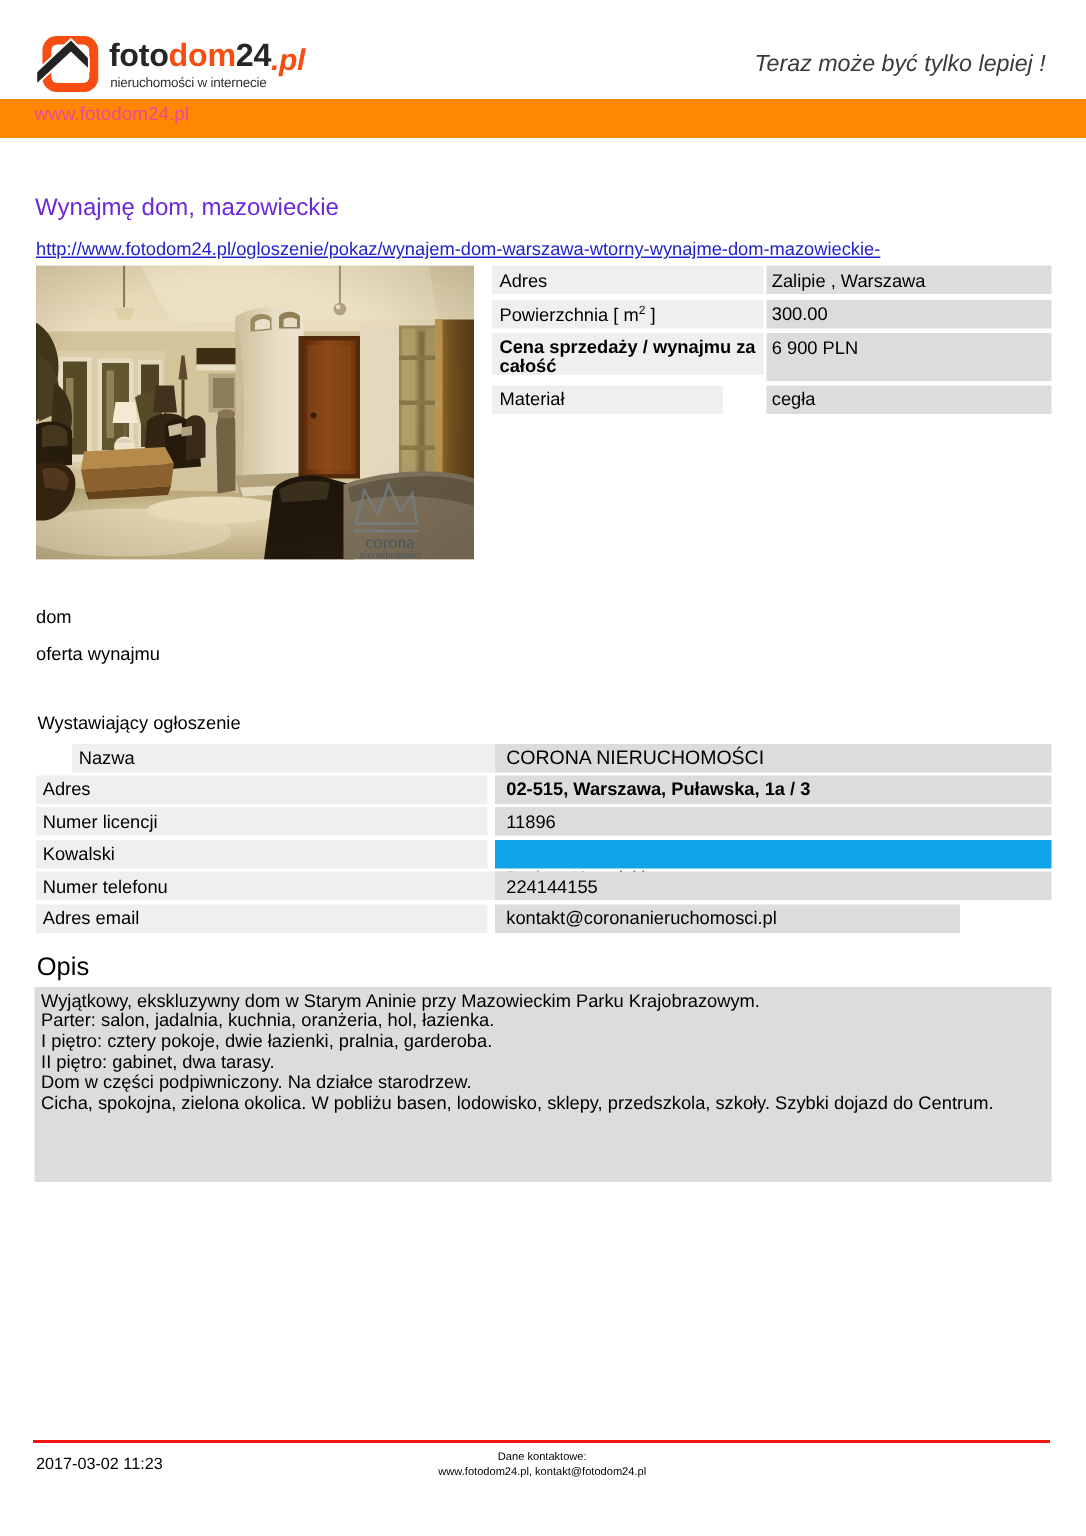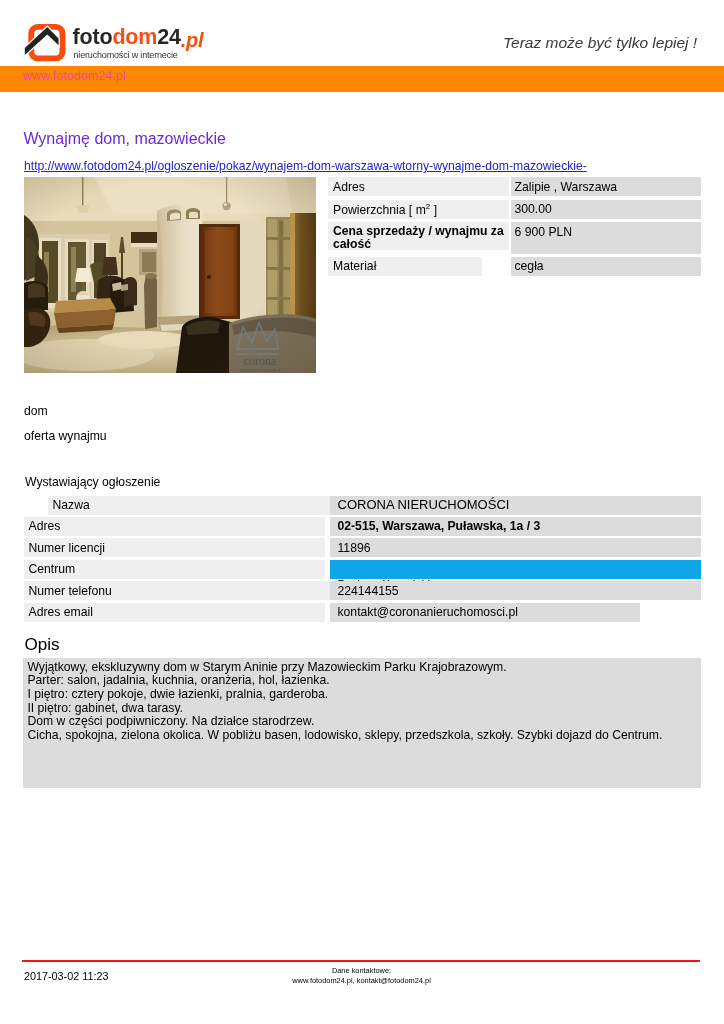--- a/index.html
+++ b/index.html
@@ -215,21 +215,21 @@
 
 <div class="abs" style="left:25px; top:474.7px; font-size:12.2px; color:#000;">Wystawiający ogłoszenie</div>
 
 <div class="abs" style="left:23.5px; top:495.5px; width:678px; font-size:12.2px; color:#000;">
   <div class="abs" style="left:0; top:0; width:301px; height:19px; background:#efefef; padding:2.5px 0 0 5px;margin-left:24px;">Nazwa</div>
   <div class="abs" style="left:306px; top:0; width:371px; height:19px; background:#dcdcdc; padding:1.5px 0 0 8px; font-size:13px;">CORONA NIERUCHOMOŚCI</div>
   <div class="abs" style="left:0; top:21.4px; width:301px; height:19px; background:#efefef; padding:2.5px 0 0 5px;">Adres</div>
   <div class="abs" style="left:306px; top:21.4px; width:371px; height:19px; background:#dcdcdc; padding:2.5px 0 0 8px;font-weight:bold;">02-515, Warszawa, Puławska, 1a / 3</div>
   <div class="abs" style="left:0; top:42.8px; width:301px; height:19px; background:#efefef; padding:2.5px 0 0 5px;">Numer licencji</div>
   <div class="abs" style="left:306px; top:42.8px; width:371px; height:19px; background:#dcdcdc; padding:2.5px 0 0 8px;">11896</div>
-  <div class="abs" style="left:0; top:64.2px; width:301px; height:19px; background:#efefef; padding:2.5px 0 0 5px;">Centrum</div>
+  <div class="abs" style="left:0; top:64.2px; width:301px; height:19px; background:#efefef; padding:2.5px 0 0 5px;">Kowalski</div>
   <div class="abs" style="left:306px; top:64.2px; width:371px; height:19px; background:#0ea5e9; padding:18px 0 0 8px;">Dariusz Kowalski</div>
   <div class="abs" style="left:0; top:85.6px; width:363px; height:19px; background:#efefef; padding:2.5px 0 0 5px;">Numer telefonu</div>
   <div class="abs" style="left:306px; top:85.6px; width:371px; height:19px; background:#dcdcdc; padding:2.5px 0 0 8px;">224144155</div>
   <div class="abs" style="left:0; top:107px; width:301px; height:19px; background:#efefef; padding:2.5px 0 0 5px;">Adres email</div>
   <div class="abs" style="left:306px; top:107px; width:310px; height:19px; background:#dcdcdc; padding:2.5px 0 0 8px;">kontakt@coronanieruchomosci.pl</div>
 </div>
 
 <div class="abs" style="left:24.5px; top:635px; font-size:17px; color:#000;">Opis</div>
 
 <div class="abs" style="left:23.4px; top:657.5px; width:677.6px; height:130px; background:#dcdcdc; font-size:12.2px; line-height:13.6px; color:#000; padding:3.3px 6px 0 4px;">Wyjątkowy, ekskluzywny dom w Starym Aninie przy Mazowieckim Parku Krajobrazowym.<br>Parter: salon, jadalnia, kuchnia, oranżeria, hol, łazienka.<br>I piętro: cztery pokoje, dwie łazienki, pralnia, garderoba.<br>II piętro: gabinet, dwa tarasy.<br>Dom w części podpiwniczony. Na działce starodrzew.<br>Cicha, spokojna, zielona okolica. W pobliżu basen, lodowisko, sklepy, przedszkola, szkoły. Szybki dojazd do Centrum.</div>

